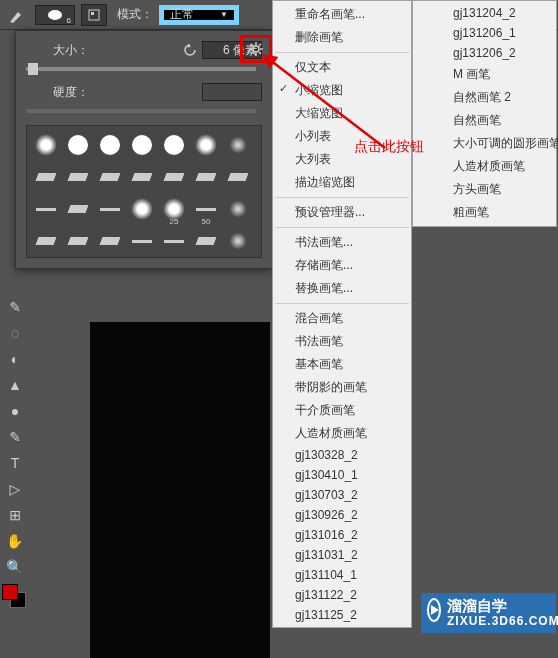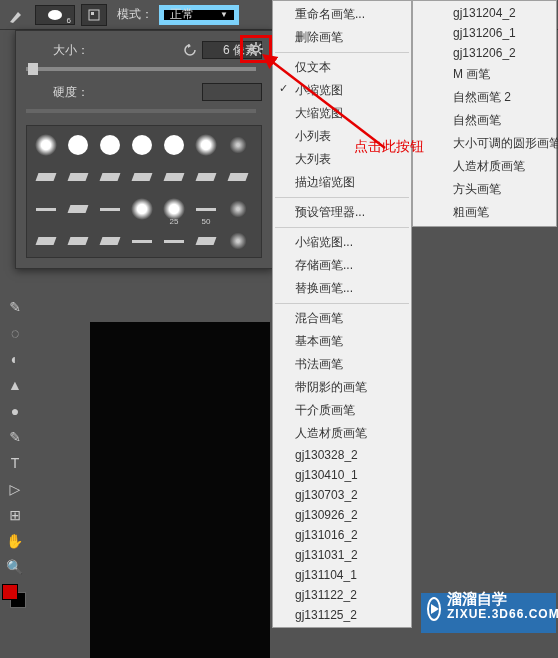--- a/index.html
+++ b/index.html
@@ -195,22 +195,22 @@
     z-index: 19;
     pointer-events: none;
   }
   
   .watermark {
     position: absolute;
     right: 2px; bottom: 25px;
     width: 135px; height: 40px;
     background: #2a6fb0;
     color: #fff;
-    display: flex; align-items: flex-end;
-    padding: 12px 6px;
+    display: flex; align-items: flex-start;
+    padding: 5px 6px;
     gap: 6px;
     z-index: 30;
   }
   .watermark .play-ic {
     width: 24px; height: 24px;
     border: 2px solid #fff;
     border-radius: 50%;
     display: flex; align-items: center; justify-content: center;
   }
   .watermark .play-ic::after {
@@ -408,27 +408,27 @@
     <div class="sep"></div>
     <div class="item">仅文本</div>
     <div class="item">小缩览图<span class="check">✓</span></div>
     <div class="item">大缩览图</div>
     <div class="item">小列表</div>
     <div class="item">大列表</div>
     <div class="item">描边缩览图</div>
     <div class="sep"></div>
     <div class="item">预设管理器...</div>
     <div class="sep"></div>
-    <div class="item">小缩览图...</div>
+    <div class="item">书法画笔...</div>
     <div class="item">存储画笔...</div>
     <div class="item">替换画笔...</div>
     <div class="sep"></div>
     <div class="item">混合画笔</div>
+    <div class="item">书法画笔</div>
     <div class="item">基本画笔</div>
-    <div class="item">书法画笔</div>
     <div class="item">带阴影的画笔</div>
     <div class="item">干介质画笔</div>
     <div class="item">人造材质画笔</div>
     <div class="item">gj130328_2</div>
     <div class="item">gj130410_1</div>
     <div class="item">gj130703_2</div>
     <div class="item">gj130926_2</div>
     <div class="item">gj131016_2</div>
     <div class="item">gj131031_2</div>
     <div class="item">gj131104_1</div>

